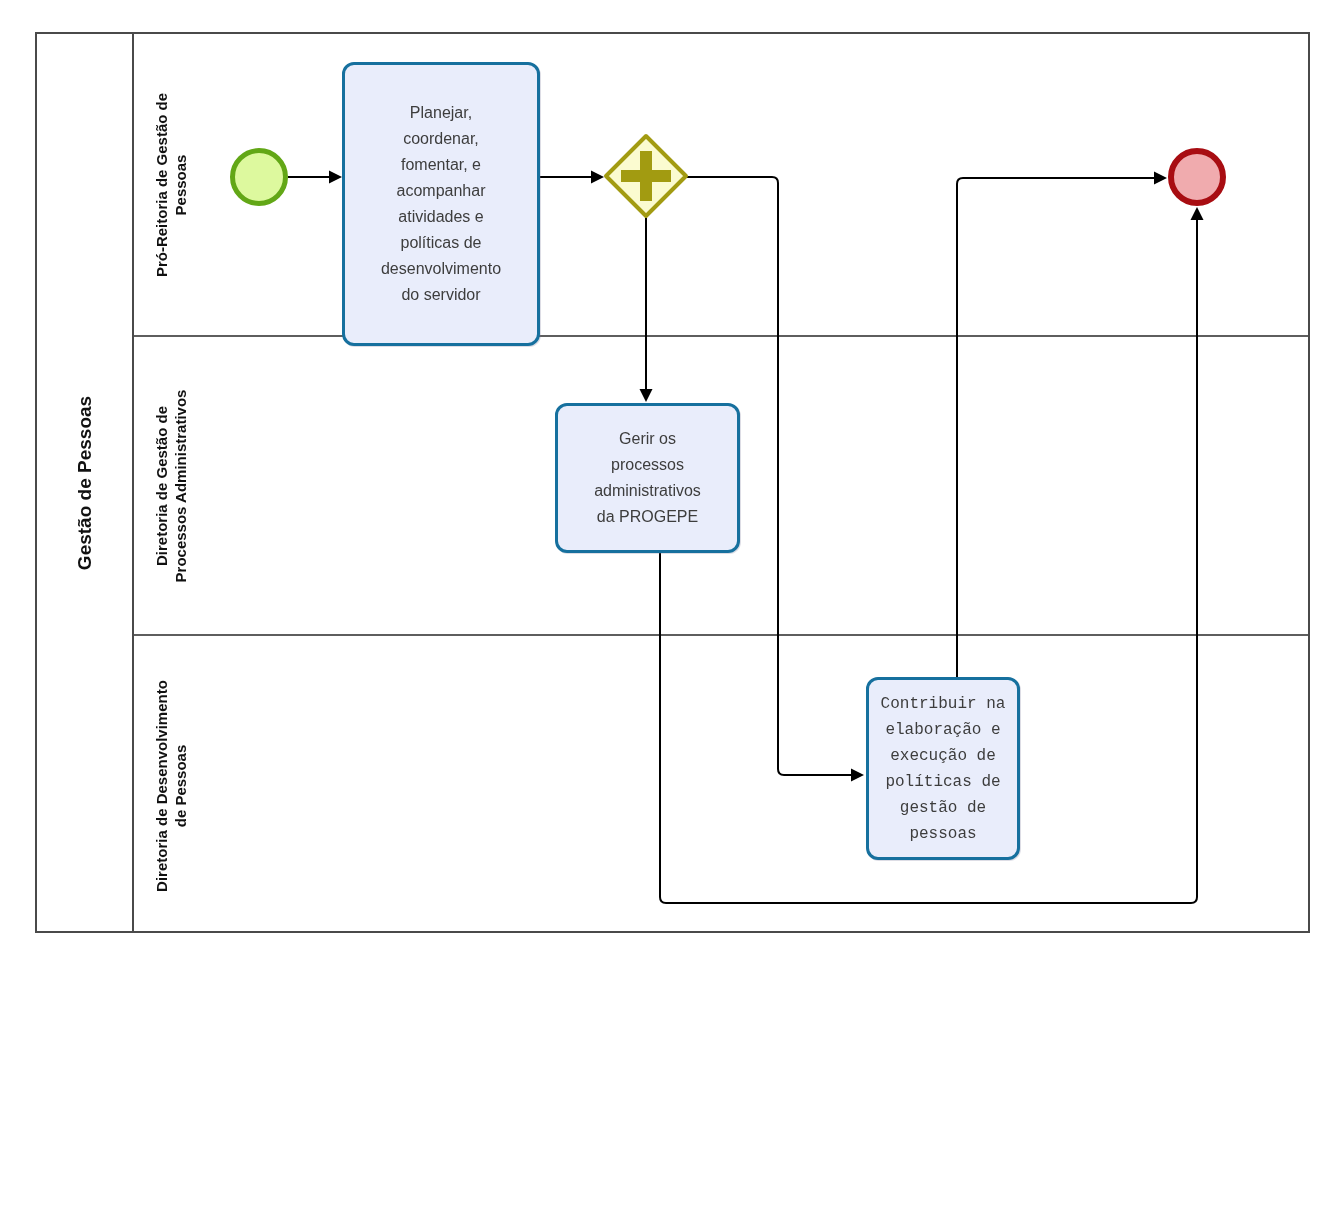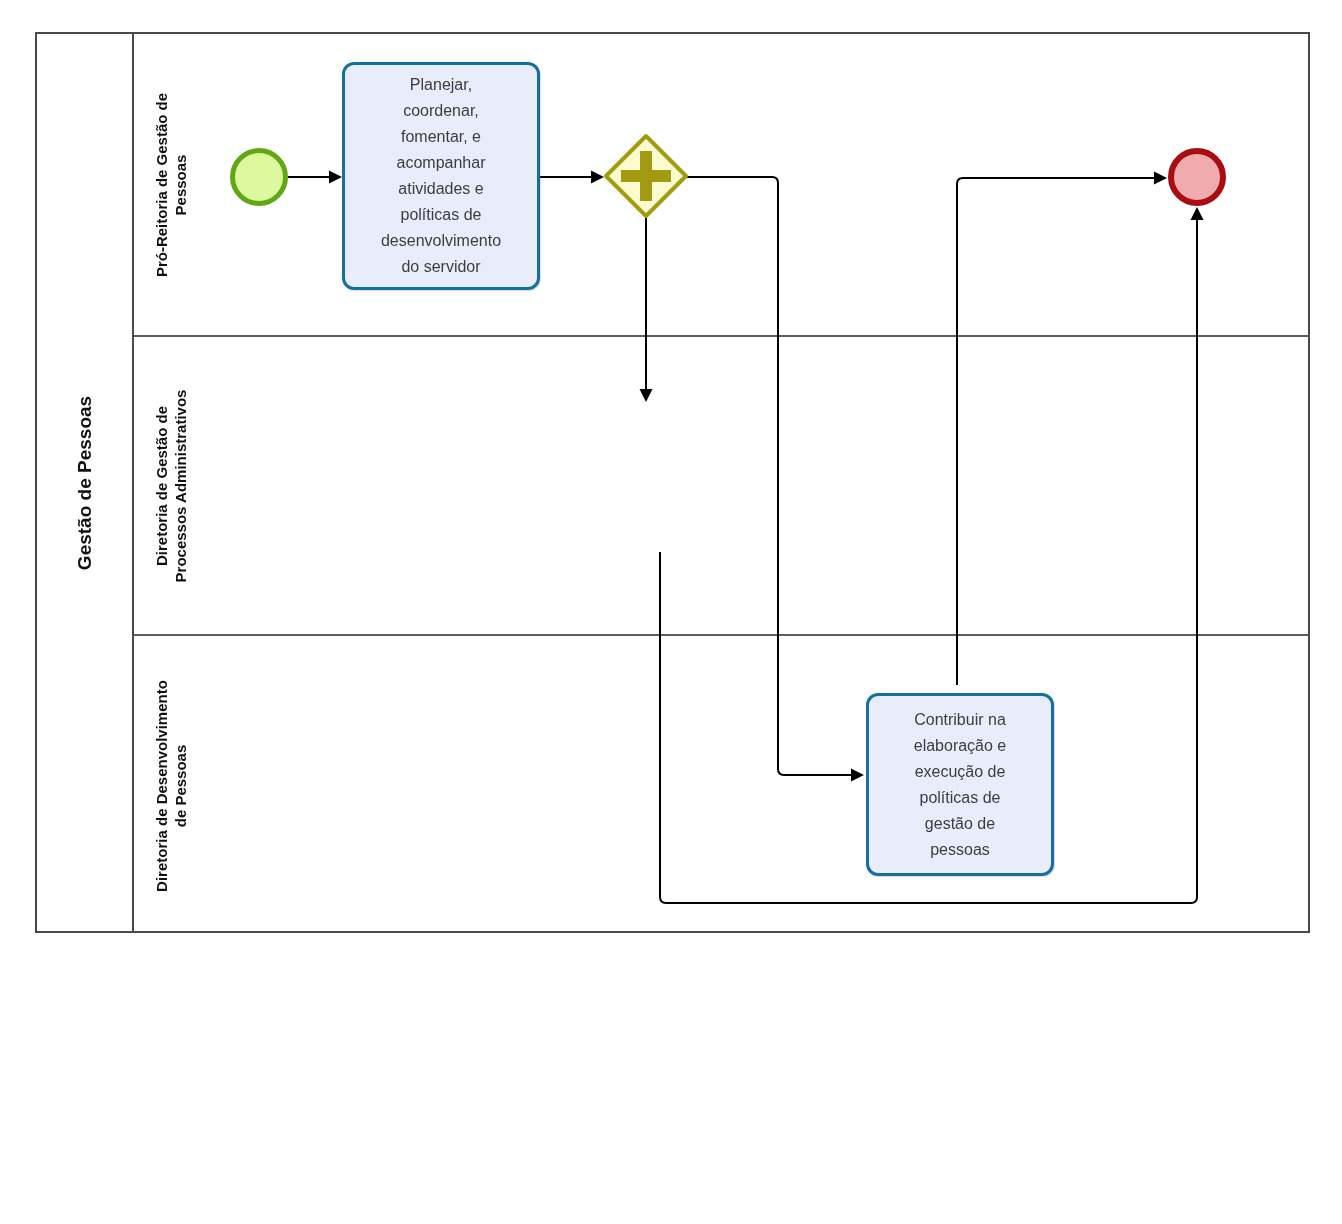--- a/index.html
+++ b/index.html
@@ -122,33 +122,39 @@
       <polygon class="gw-shape" points="646,136 686,176 646,216 606,176"></polygon>
       <g>
         <rect class="gw-plus" x="621" y="170" width="50" height="12"></rect>
         <rect class="gw-plus" x="640" y="151" width="12" height="50"></rect>
       </g>
     </g>
 
     <circle class="end-shape" cx="1197" cy="177" r="26"></circle>
   </svg>
 
-  <div class="task" style="left:342px;top:62px;width:198px;height:228px;">
+  <div class="task" style="left:342px;top:62px;width:198px;height:284px;">
     <div class="task-label">Planejar,
 coordenar,
 fomentar, e
 acompanhar
 atividades e
 políticas de
 desenvolvimento
 do servidor</div>
   </div>
 
+  <div class="task" style="left:555px;top:403px;width:185px;height:150px;">
+    <div class="task-label">Gerir os
+processos
+administrativos
+da PROGEPE</div>
+  </div>
 
-  <div class="task" style="left:866px;top:693px;width:188px;height:183px;">
+  <div class="task" style="left:866px;top:677px;width:154px;height:183px;font-family:Liberation Mono, monospace;">
     <div class="task-label">Contribuir na
 elaboração e
 execução de
 políticas de
 gestão de
 pessoas</div>
   </div>
 
 
 </div>

